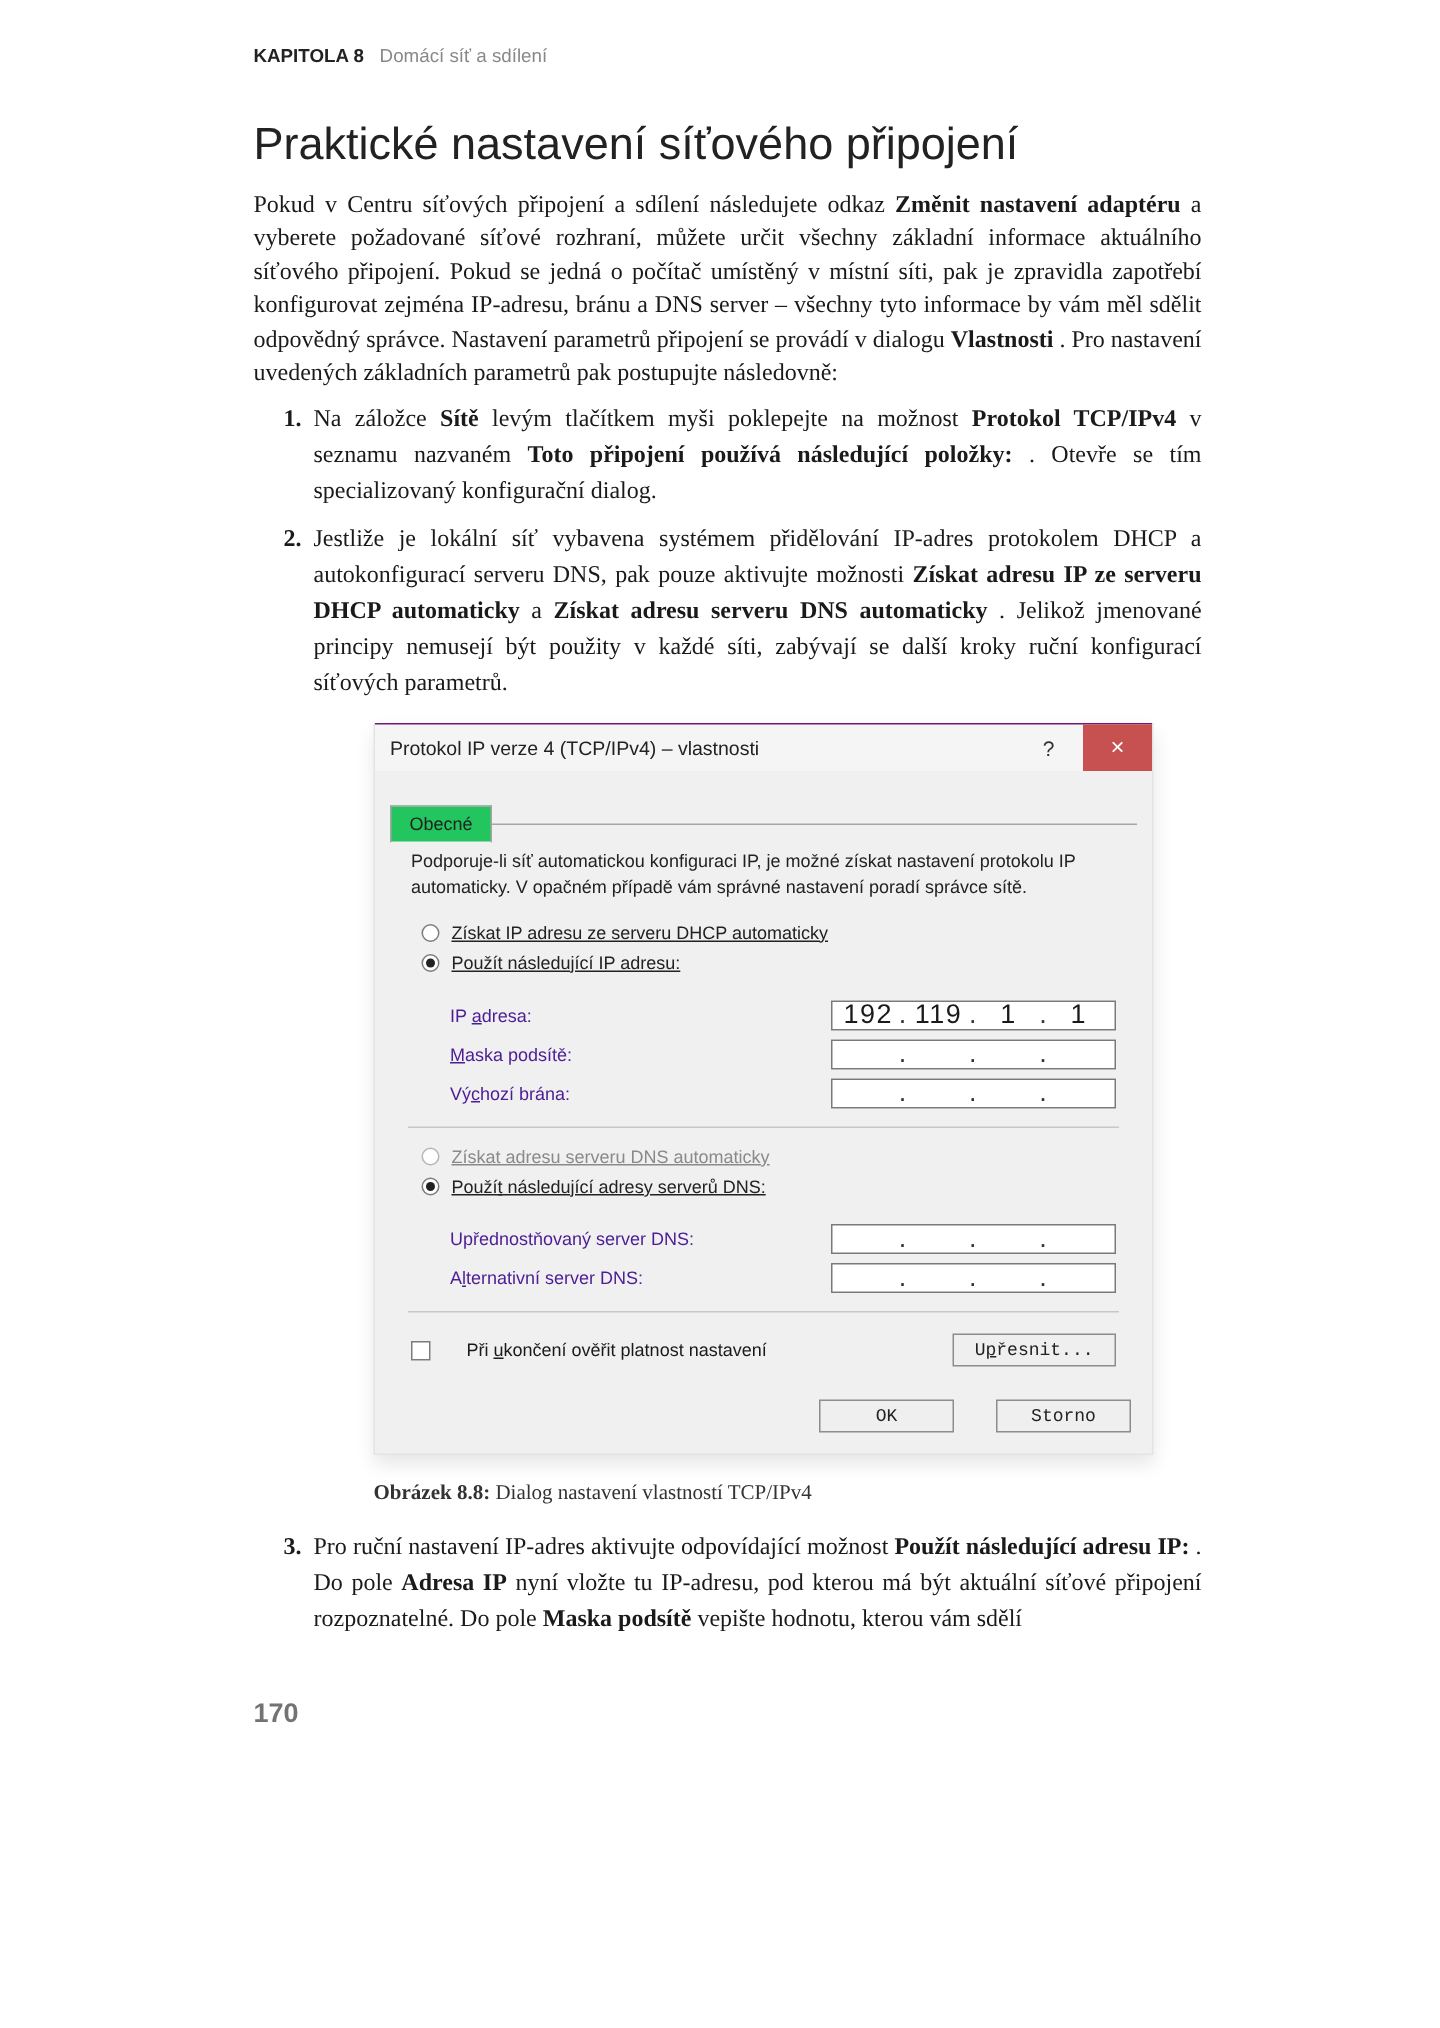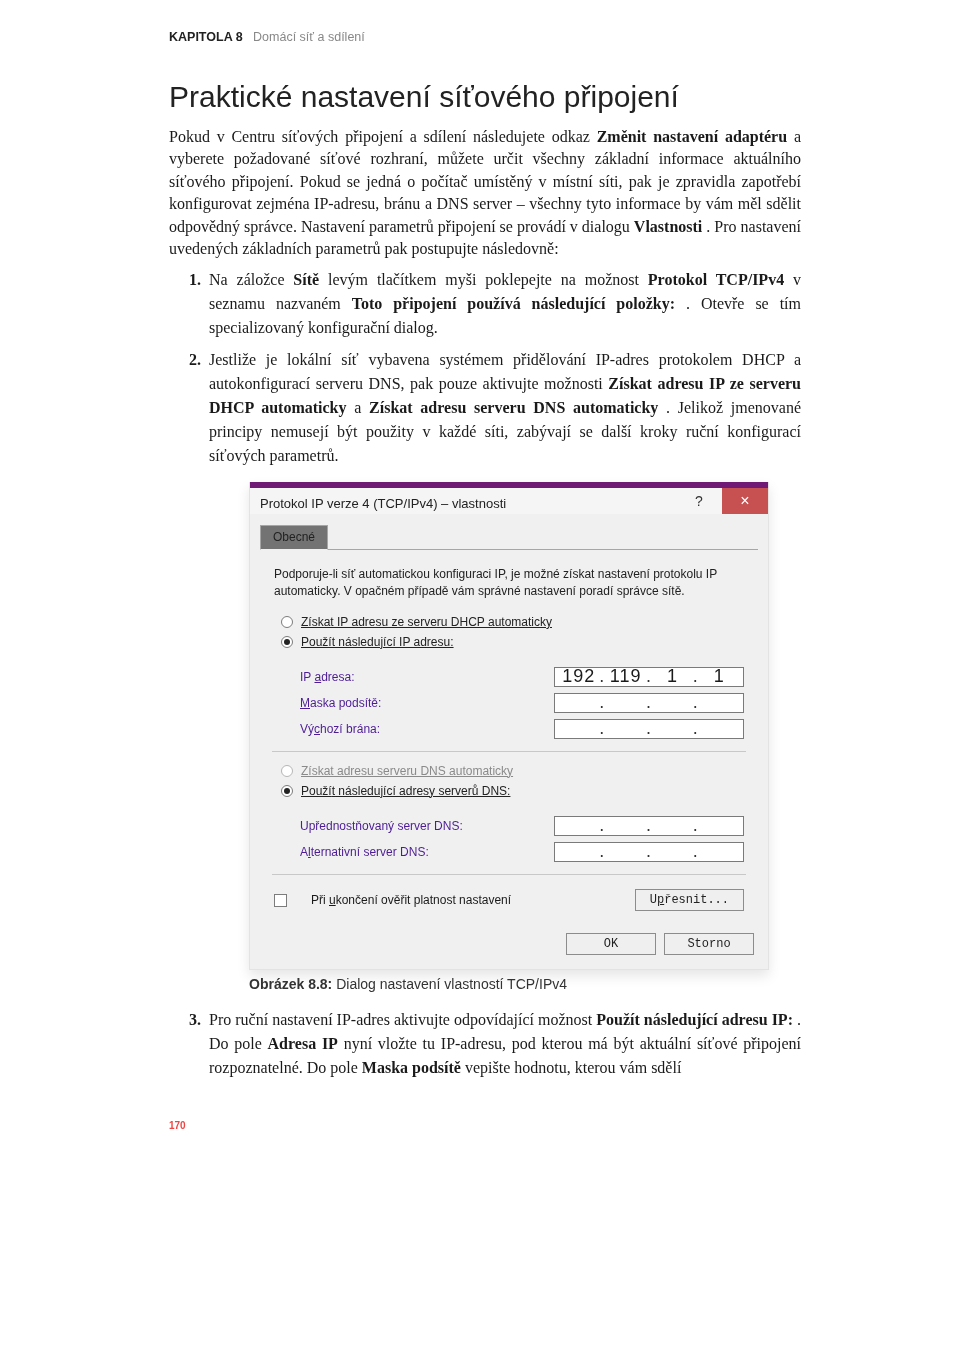--- a/index.html
+++ b/index.html
@@ -71,21 +71,21 @@
       background: #f0f0f0;
       box-shadow: 0 6px 12px rgba(0,0,0,0.1);
       border: 1px solid rgba(0,0,0,0.05);
       border-top: 0;
     }
     .titlebar {
       display: flex;
       align-items: stretch;
       height: 32px;
       background: #f5f5f5;
-      border-top: 6px solid #701a75;
+      border-top: 1px solid #701a75;
     }
     .titlebar .titletxt {
       flex: 1;
       padding: 8px 10px 0;
       font-size: 13px;
       color: #222;
     }
     .tb-btn {
       width: 46px;
       display: flex;
@@ -96,22 +96,22 @@
       cursor: default;
     }
     .tb-btn.close { background: #c75050; color: #fff; font-size: 16px; }
     .tab-area { padding: 10px 10px 0; }
     .tabbar {
       display: flex;
       border-bottom: 1px solid #a6a6a6;
     }
     .tab {
       position: relative;
-      top: 1px;
-      background: #737373;
+      top: 13px;
+      background: #22c55e;
       border: 1px solid #a6a6a6;
       border-bottom: 1px solid #f0f0f0;
       padding: 4px 12px 5px;
       font-size: 12px;
       color: #222;
     }
     .content {
       padding: 14px 14px 10px;
     }
     .intro {
@@ -170,32 +170,32 @@
     .w-btn {
       min-width: 90px;
       height: 22px;
       border: 1px solid #8c8c8c;
       background:#efefef;
       display:flex; align-items:center; justify-content:center;
       font-size:12px; color:#222;
       padding: 0 14px;
       font-family: Liberation Mono, monospace;
     }
-    .footer-row { display:flex; justify-content:flex-end; gap:8px; padding: 12px 14px 14px; }
+    .footer-row { display:flex; justify-content:flex-end; gap:28px; padding: 12px 14px 14px; }
     .caption {
-      font-family: Liberation Sans, sans-serif;
+      font-family: Liberation Serif, serif;
       font-size: 14px;
       color:#333;
-      margin: 6px 0 16px 80px;
+      margin: 18px 0 16px 80px;
     }
     .page-num {
       font-family: "Segoe UI", Arial, sans-serif;
       font-weight: 700;
-      font-size: 10px;
-      color:#ef4444;
+      font-size: 18px;
+      color:#737373;
       margin-top: 40px;
     }
     u.acc { text-decoration: underline; }
   </style>
 </head>
 <body>
 
 <div class="page">
   <div class="header-line">
     <span class="bold">KAPITOLA 8</span>

